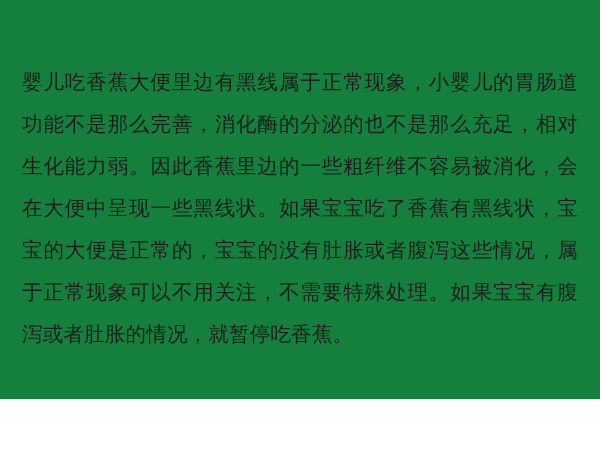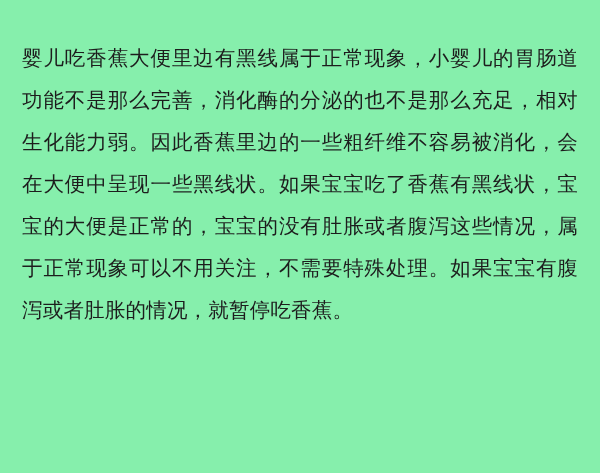--- a/index.html
+++ b/index.html
@@ -8,24 +8,24 @@
   }
   body {
     width: 600px;
     height: 473px;
     background: #ffffff;
     font-family: "DejaVu Sans", sans-serif;
     overflow: hidden;
   }
   .page {
     width: 600px;
-    height: 473px;
+    height: 399px;
     box-sizing: border-box;
-    padding: 16px 22px 10px 22px;
-    background: #86efac;
+    padding: 40px 22px 10px 22px;
+    background: #15803d;
     position: relative;
   }
   .article-body {
     font-size: 20.5px;
     line-height: 42px;
     color: #1d1d1d;
     letter-spacing: 0.2px;
     text-align: justify;
     text-justify: inter-character;
     word-break: break-all;

